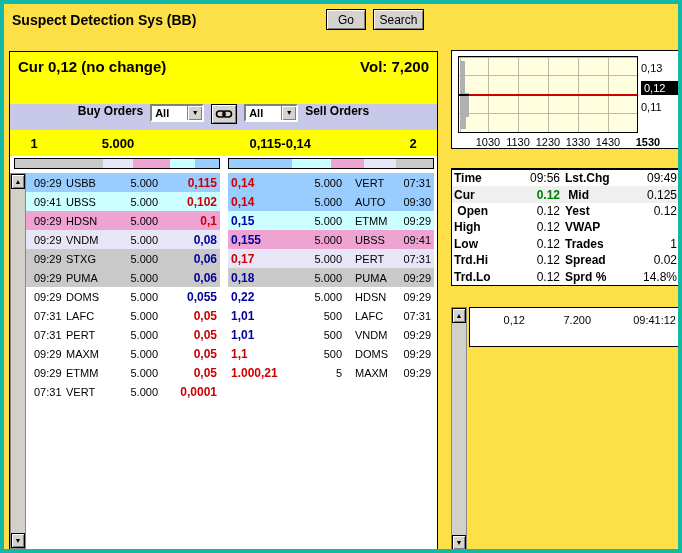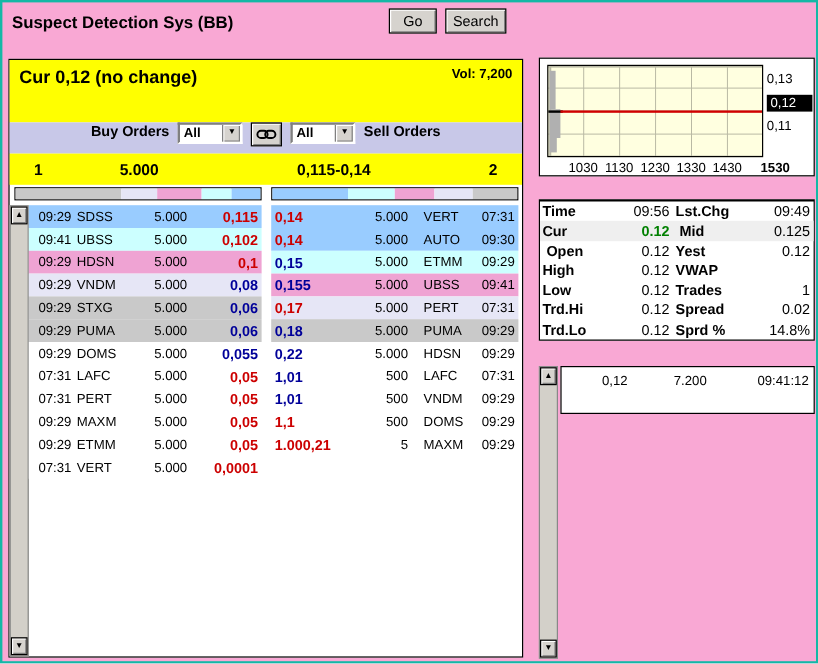--- a/index.html
+++ b/index.html
@@ -1,18 +1,18 @@
 <!DOCTYPE html>
 <html><head>
 <meta charset="utf-8">
 <style>
   html,body{margin:0;padding:0;background:#fff;}
   body{width:682px;height:553px;font-family:"Liberation Sans",sans-serif;}
   *{box-sizing:border-box;}
-  #window{position:relative;width:682px;height:553px;border:2px solid #14b8a6;background:#f9a8d4;overflow:hidden;}
+  #window{position:relative;width:682px;height:553px;border:4px solid #14b8a6;background:#fde047;overflow:hidden;}
 
   
   .app-title{position:absolute;left:8px;top:8px;font-size:14px;font-weight:bold;color:#000;}
   .sym-input{position:absolute;left:227px;top:6px;width:86px;height:19px;border:2px solid;border-color:#808080 #fff #fff #808080;font-family:"Liberation Sans",sans-serif;font-size:12px;padding:0 3px;background:#fff;}
   .btn{position:absolute;top:5px;height:21px;background:#d6d3ce;border:1px solid #000;box-shadow:inset 1px 1px 0 #fff,inset -1px -1px 0 #808080;font-family:"Liberation Sans",sans-serif;font-size:12px;text-align:center;padding-top:3px;cursor:default;}
   .btn-go{left:322px;width:40px;}
   .btn-search{left:369px;width:51px;}
 
   
   .tabstrip{position:absolute;display:flex;align-items:flex-end;}
@@ -25,21 +25,21 @@
 
   #main-tabs{left:8px;top:31px;}
   #right-tabs{left:449px;top:29px;}
   #quote-tabs{left:449px;top:148px;}
   #trades-tabstrip{left:449px;top:287px;}
 
   
   #left-panel{position:absolute;left:5px;top:47px;width:429px;height:499px;border:1px solid #000;background:#fff;}
   .yellow-head{position:absolute;left:0;top:0;width:100%;height:52px;background:#ffff00;}
   .cur-text{position:absolute;left:8px;top:6px;font-size:15px;font-weight:bold;}
-  .vol-text{position:absolute;right:8px;top:6px;font-size:11px;font-weight:bold;}
+  .vol-text{position:absolute;right:8px;top:6px;font-size:15px;font-weight:bold;}
   .filter-bar{position:absolute;left:0;top:52px;width:100%;height:26px;background:#c8c8e8;display:flex;justify-content:center;gap:7px;}
   .filter-label{font-size:12px;font-weight:bold;}
   .dropdown{display:flex;width:54px;height:18px;border:2px solid;border-color:#808080 #fff #fff #808080;background:#fff;}
   .dropdown .val{flex:1;font-size:11px;font-weight:bold;padding:1px 0 0 3px;}
   .dropdown .arrow-btn{width:15px;background:#d6d3ce;border-left:1px solid #808080;box-shadow:inset 1px 1px 0 #fff,inset -1px -1px 0 #808080;font-size:7px;text-align:center;padding-top:3px;}
   .link-btn{width:26px;height:20px;background:#d6d3ce;border:1px solid #000;box-shadow:inset 1px 1px 0 #fff,inset -1px -1px 0 #808080;display:flex;align-items:center;justify-content:center;}
   .spread-row{position:absolute;left:0;top:78px;width:100%;height:26px;background:#ffff00;display:flex;align-items:center;font-size:13px;font-weight:bold;}
   .spread-row .cA{width:48px;text-align:center;}
   .spread-row .cB{width:120px;text-align:center;}
   .spread-row .mid{flex:1;display:flex;}
@@ -170,21 +170,21 @@
       </div>
 
     <div id="book-scroll" class="vscroll">
       <div class="sb-btn sb-up">▲</div>
       <div class="sb-btn sb-down">▼</div>
     </div>
 
     <div id="bid-table" class="book">
         <div class="brow" style="background: rgb(153, 204, 255);">
           <span class="t">09:29</span>
-          <span class="n">SDSS</span>
+          <span class="n">USBB</span>
           <span class="q">5.000</span>
           <span class="p" style="color: rgb(204, 0, 0);">0,115</span>
         </div>
         <div class="brow" style="background: rgb(204, 255, 255);">
           <span class="t">09:41</span>
           <span class="n">UBSS</span>
           <span class="q">5.000</span>
           <span class="p" style="color: rgb(204, 0, 0);">0,102</span>
         </div>
         <div class="brow" style="background: rgb(239, 163, 211);">

